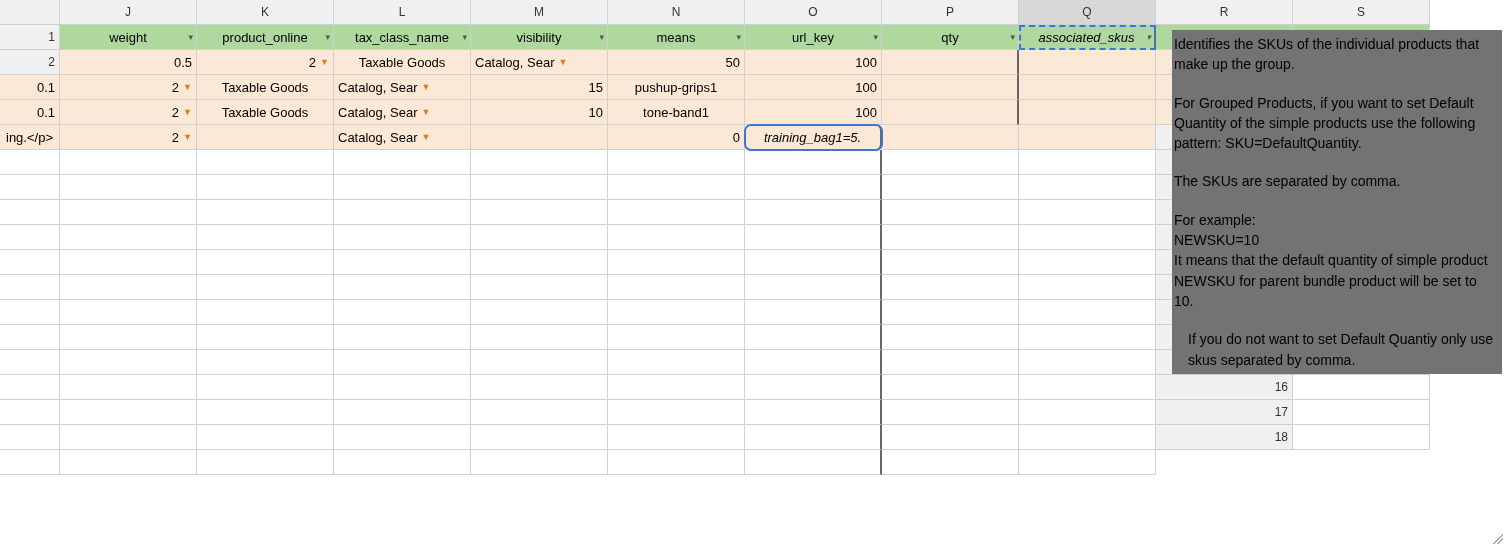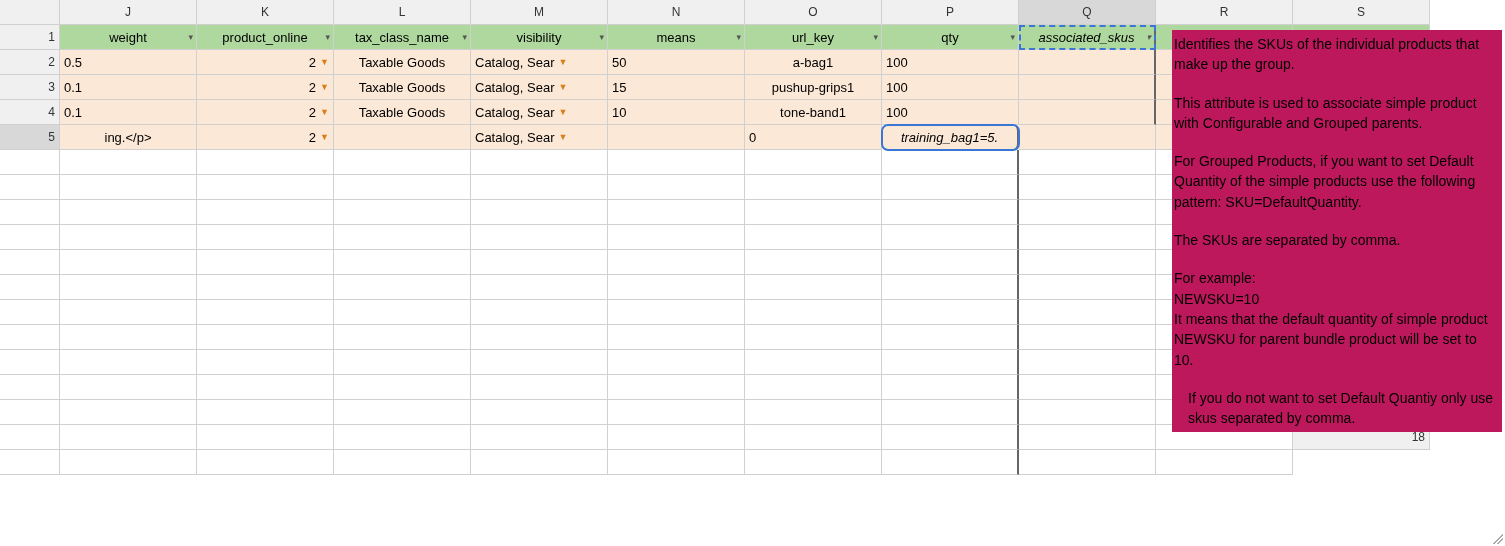--- a/index.html
+++ b/index.html
@@ -56,21 +56,21 @@
     background: #aed89e;
     color: #000;
     font-size: 13px;
   }
   .datacell {
     background: #fce8d6;
   }
   .emptycell {
     background: #fff;
   }
-  .num { justify-content: flex-start; }
+  .num { justify-content: flex-end; }
   .txt { justify-content: center; }
   .dropdown-arrow {
     color: #d97f1a;
     font-size: 9px;
     margin-left: 4px;
     display: inline-block;
   }
   .filter-arrow {
     position: absolute;
     right: 3px;
@@ -87,21 +87,21 @@
   .dashed-border {
     outline: 2px dashed #3a76d6;
     outline-offset: -2px;
     z-index: 1;
   }
   .tooltip-panel {
     position: absolute;
     left: 1172px;
     top: 30px;
     width: 330px;
-    background: #be185d;
+    background: #737373;
     font-size: 14px;
     line-height: 1.45;
     z-index: 10;
     padding: 4px 2px;
   }
   .tooltip-panel p { margin-bottom: 18px; }
   .tooltip-panel p:last-child { margin-bottom: 0; margin-left: 14px; }
   .resize-handle {
     position:absolute;
     right:2px; bottom:2px;
@@ -179,23 +179,20 @@
     <div class="datacell txt">
       <span>Taxable Goods</span>
     </div>
     <div class="datacell txt" style="justify-content: flex-start;">
       <span>Catalog, Sear</span>
       <span class="dropdown-arrow">▼</span>
     </div>
     <div class="datacell num">
       <span>50</span>
     </div>
-    <div class="datacell txt">
-      <span>a-bag1</span>
-    </div>
     <div class="datacell num">
       <span>100</span>
     </div>
     <div class="datacell txt thick-right"></div>
     <div class="datacell txt"></div>
     <div class="datacell txt"></div>
     <div class="rowhdr">3</div>
     <div class="datacell num">
       <span>0.1</span>
     </div>
@@ -411,21 +408,20 @@
     <div class="emptycell"></div>
     <div class="emptycell"></div>
     <div class="emptycell"></div>
     <div class="emptycell thick-right"></div>
     <div class="emptycell"></div>
     <div class="emptycell"></div>
   </div>
 
 <div class="tooltip-panel">
   <p>Identifies the SKUs of the individual products that make up the group.</p>
-  <p>This attribute is used to associate simple product with Configurable and Grouped parents.</p>
   <p>For Grouped Products, if you want to set Default Quantity of the simple products use the following pattern: SKU=DefaultQuantity.</p>
   <p>The SKUs are separated by comma.</p>
   <p style="white-space:pre-line">For example:
 NEWSKU=10
 It means that the default quantity of simple product NEWSKU for parent bundle product will be set to 10.</p>
   <p>If you do not want to set Default Quantiy only use skus separated by comma.</p>
 </div>
 
 <span class="text-cursor">I</span>
 <div class="resize-handle"></div>

